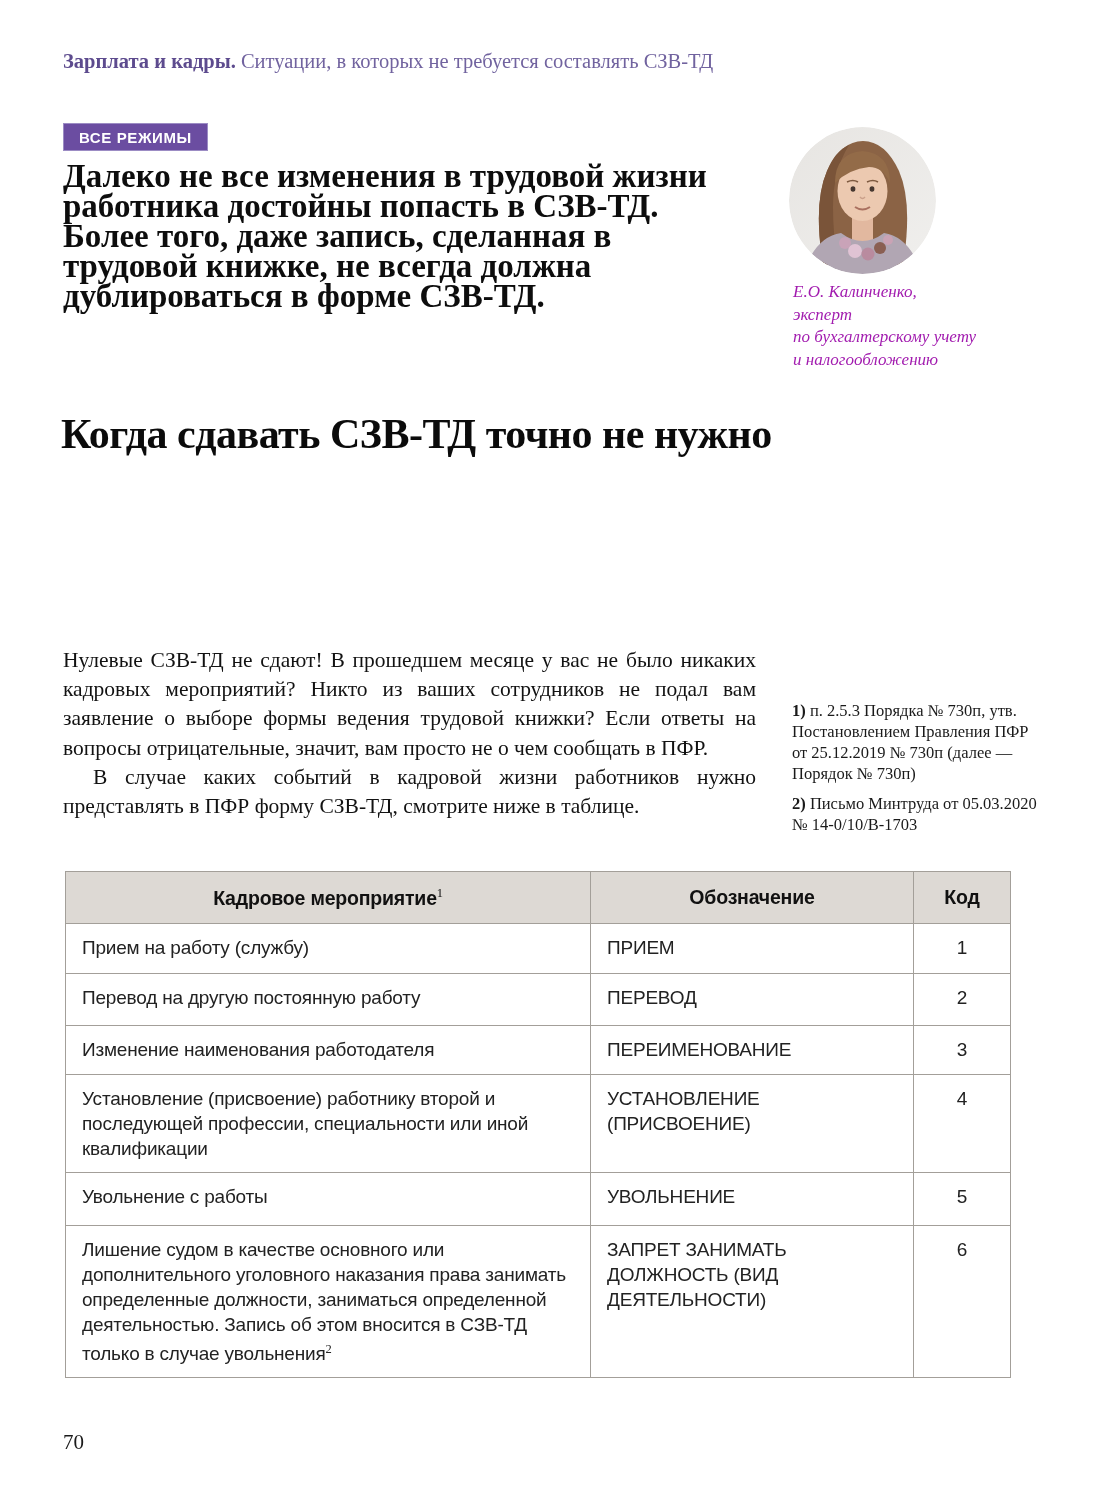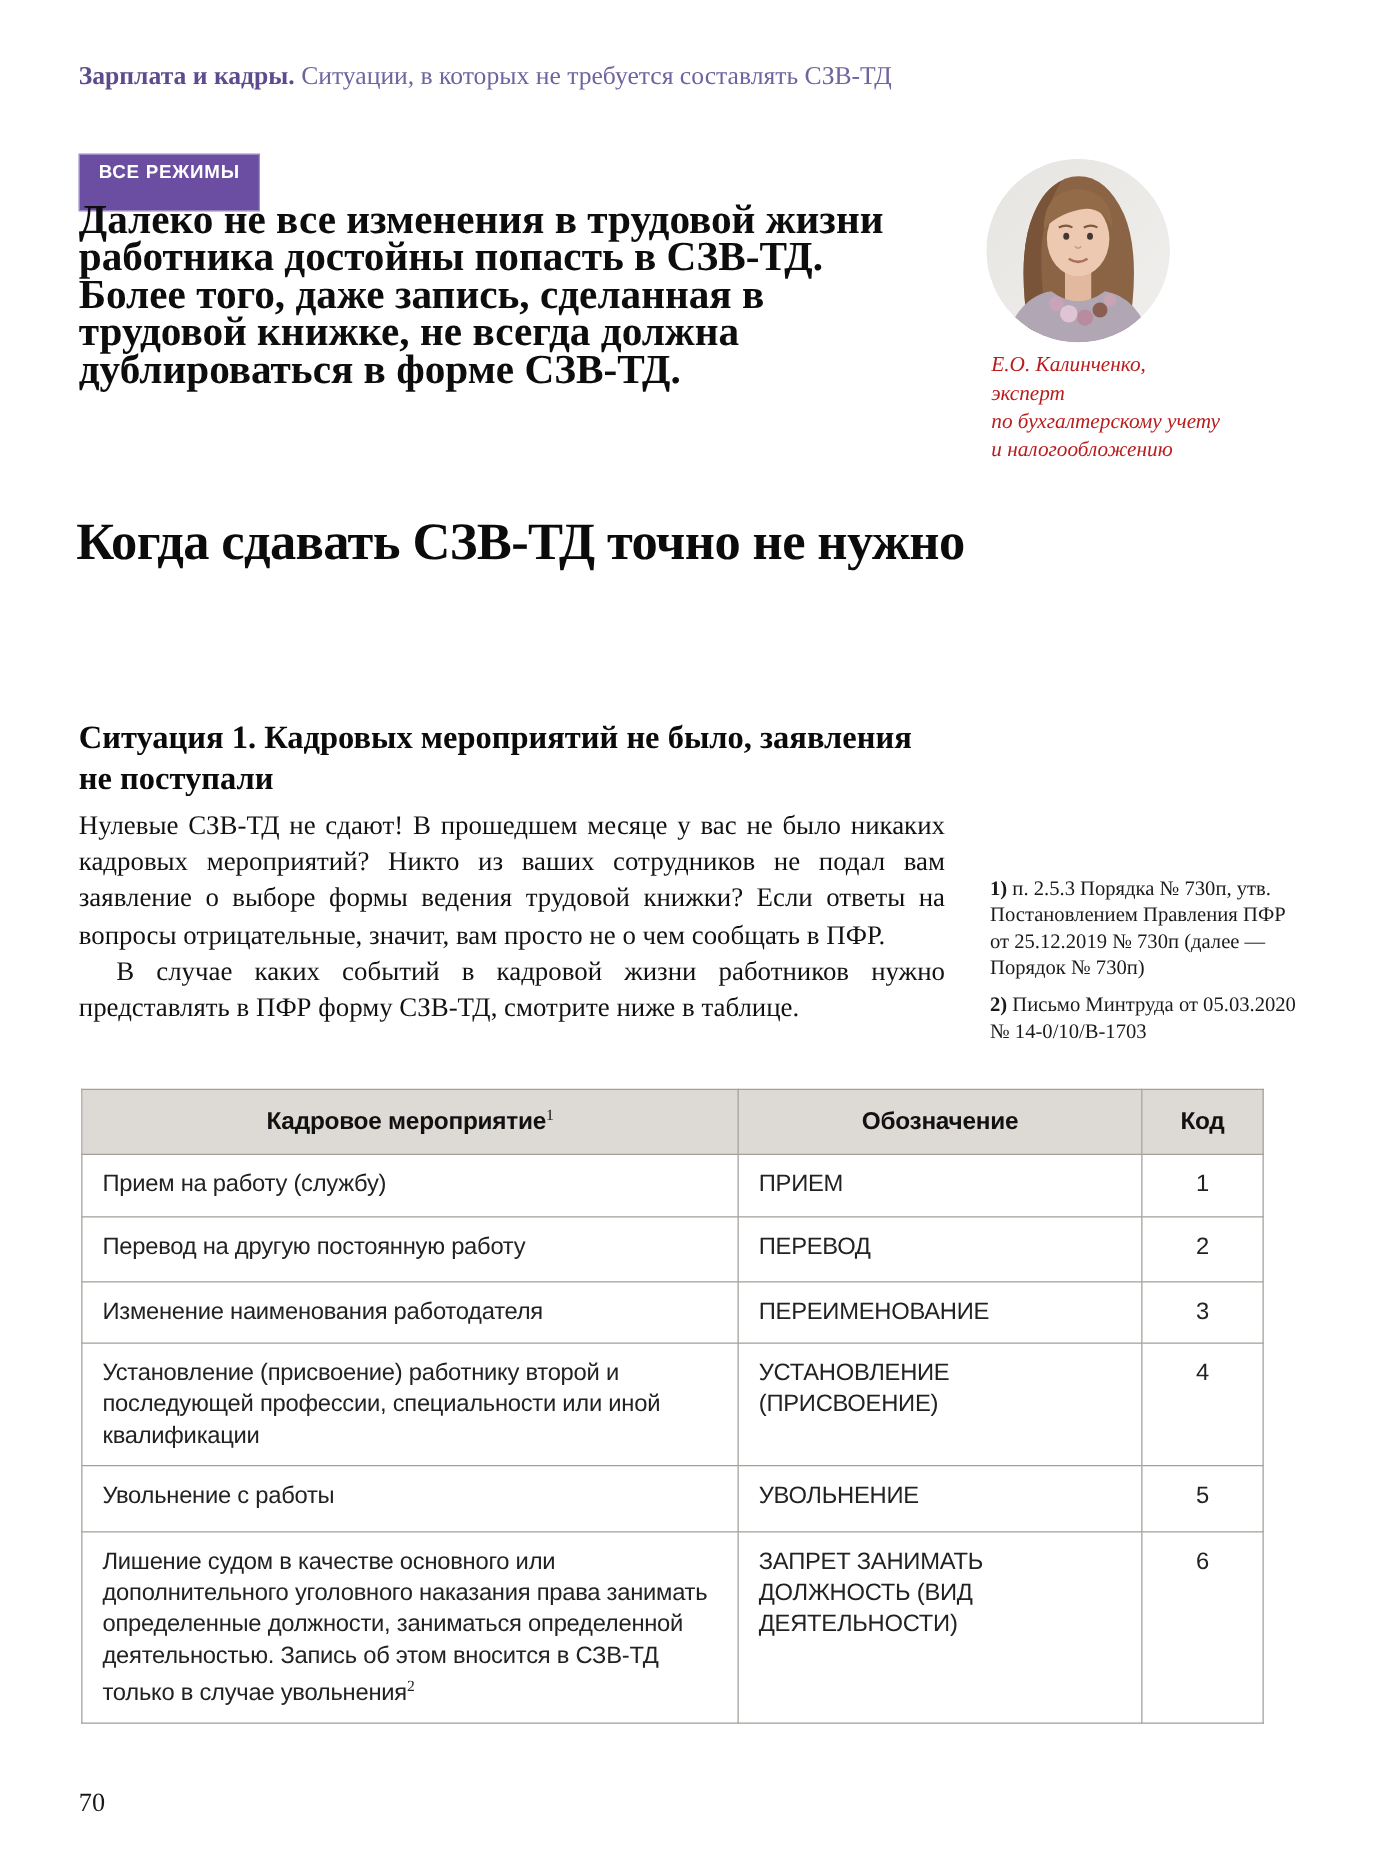--- a/index.html
+++ b/index.html
@@ -7,31 +7,31 @@
         font-family:"Liberation Serif", serif;color:#111;}
 
   
   .runhead{position:absolute;left:63px;top:50px;font-size:20.5px;white-space:nowrap;}
   .runhead .rubric{font-weight:bold;color:#5d4b8e;}
   .runhead .rest{color:#71639f;}
 
   
   .badge{position:absolute;left:63px;top:123px;background:#6b4da1;border:1px solid #9c8cc4;
          color:#fff;font-family:"Liberation Sans", sans-serif;font-weight:bold;font-size:15px;
-         letter-spacing:.6px;padding:6px 15px 23px;line-height:1;}
+         letter-spacing:.6px;padding:6px 15px 5px;line-height:1;}
 
   
   .lead{position:absolute;left:63px;top:161px;width:685px;font-size:33px;line-height:30px;
         font-weight:bold;color:#0d0d0d;}
 
   
   .photo{position:absolute;left:789px;top:127px;width:147px;height:147px;border-radius:50%;
          overflow:hidden;}
   .caption{position:absolute;left:793px;top:281px;width:265px;font-style:italic;
-           font-size:17px;line-height:22.5px;color:#b91c1c;}
+           font-size:17px;line-height:22.5px;color:#a21caf;}
 
   
   .title{position:absolute;left:61px;top:406px;width:810px;font-size:42px;line-height:56px;
          font-weight:bold;letter-spacing:-0.5px;color:#0b0b0b;}
 
   
   .sect{position:absolute;left:63px;top:573px;width:680px;font-size:26px;line-height:33px;
         font-weight:bold;color:#0b0b0b;}
 
   
@@ -117,21 +117,20 @@
 
   <div class="caption">
     <div>Е.О. Калинченко,</div>
     <div>эксперт</div>
     <div>по бухгалтерскому учету</div>
     <div>и налогообложению</div>
   </div>
 
   <h1 class="title" style="margin:0;">Когда сдавать СЗВ-ТД точно не нужно</h1>
 
-  <h2 class="sect" style="margin:0;">Ситуация 1. Кадровых мероприятий не было, заявления не поступали</h2>
 
   <div class="bodytext">
     <p>Нулевые СЗВ-ТД не сдают! В прошедшем месяце у вас не было никаких кадровых мероприятий? Никто из ваших сотрудников не подал вам заявление о выборе формы ведения трудовой книжки? Если ответы на вопросы отрицательные, значит, вам просто не о чем сообщать в ПФР.</p>
     <p>В случае каких событий в кадровой жизни работников нужно представлять в ПФР форму СЗВ-ТД, смотрите ниже в таблице.</p>
   </div>
 
   <div class="notes">
     <p class="note"><span class="mark">1)</span> <span>п. 2.5.3 Порядка № 730п, утв. Постановлением Правления ПФР от 25.12.2019 № 730п (далее — Порядок № 730п)</span></p>
     <p class="note"><span class="mark">2)</span> <span>Письмо Минтруда от 05.03.2020 № 14-0/10/В-1703</span></p>
   </div>

